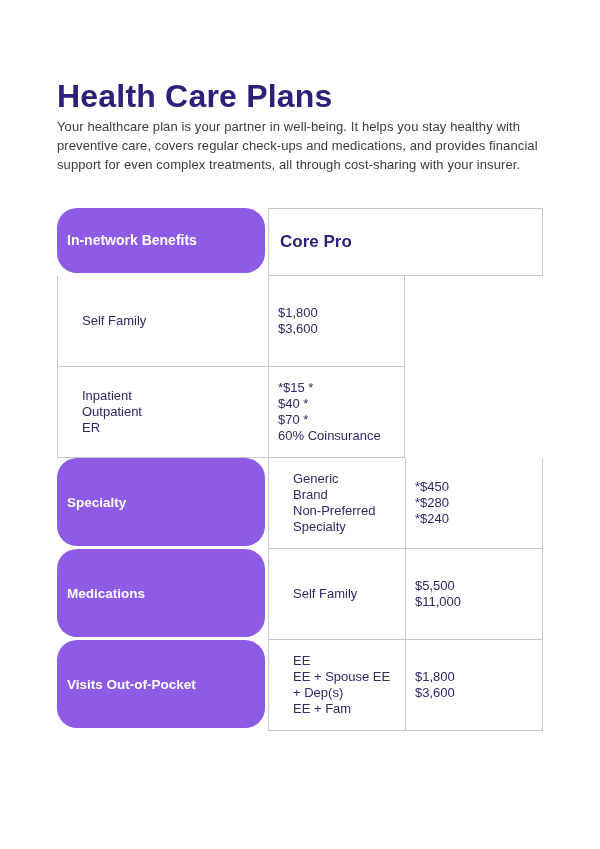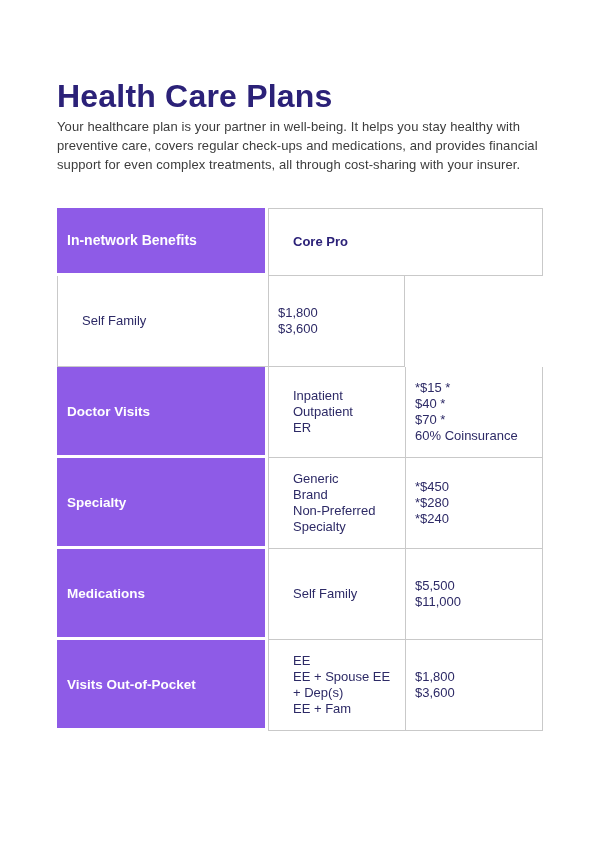--- a/index.html
+++ b/index.html
@@ -49,38 +49,39 @@
   .c1{
     background:var(--accent,#8E5BE7);
     color:#ffffff;
     font-weight:bold;
     font-size:13.5px;
     padding-left:10px;
     padding-right:8px;
     margin:0 3px 3px 0;
     line-height:17px;
     white-space:normal;
+    border-radius:20px;
   }
   .c2{
     border-left:1px solid var(--border,#C9C9C9);
     border-bottom:1px solid var(--border,#C9C9C9);
     padding-left:24px; padding-right:6px;
   }
   .c3{
     border-left:1px solid var(--border,#C9C9C9);
     border-right:1px solid var(--border,#C9C9C9);
     border-bottom:1px solid var(--border,#C9C9C9);
     padding-left:9px; padding-right:16px;
   }
   .hc2{
     border:1px solid var(--border,#C9C9C9);
-    padding-left:24px;
+    padding-left:11px;
     color:var(--heading,#2B2178);
     font-weight:bold;
-    font-size:13px;
+    font-size:17px;
   }
   .hc1{ font-size:14px; }
 </style>
 </head>
 <body>
 
 <div class="content">
 
   <h1 class="page-title">Health Care Plans</h1>
 
@@ -93,21 +94,20 @@
       <div class="cell hc2">Core Pro</div>
     </div>
 
     <div class="row drow">
       <div class="cell c2">Self Family</div>
       <div class="cell c3">$1,800
 $3,600</div>
     </div>
 
     <div class="row drow">
-      <div class="cell c1">Doctor Visits</div>
       <div class="cell c2">Inpatient
 Outpatient
 ER</div>
       <div class="cell c3">*$15 *
 $40 *
 $70 *
 60% Coinsurance</div>
     </div>
 
     <div class="row drow">

